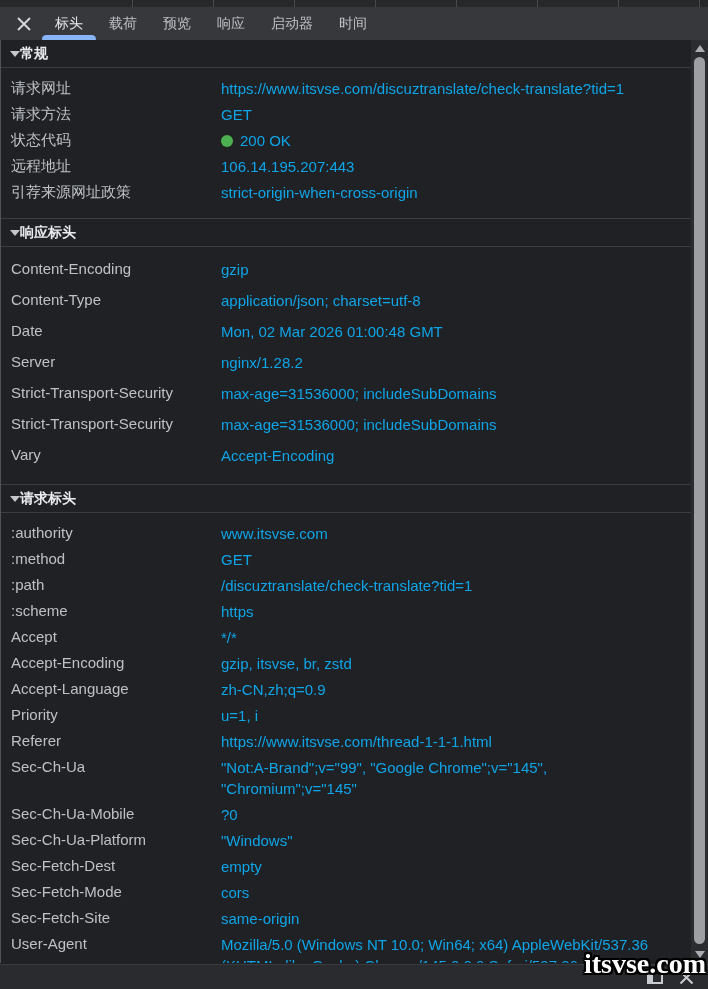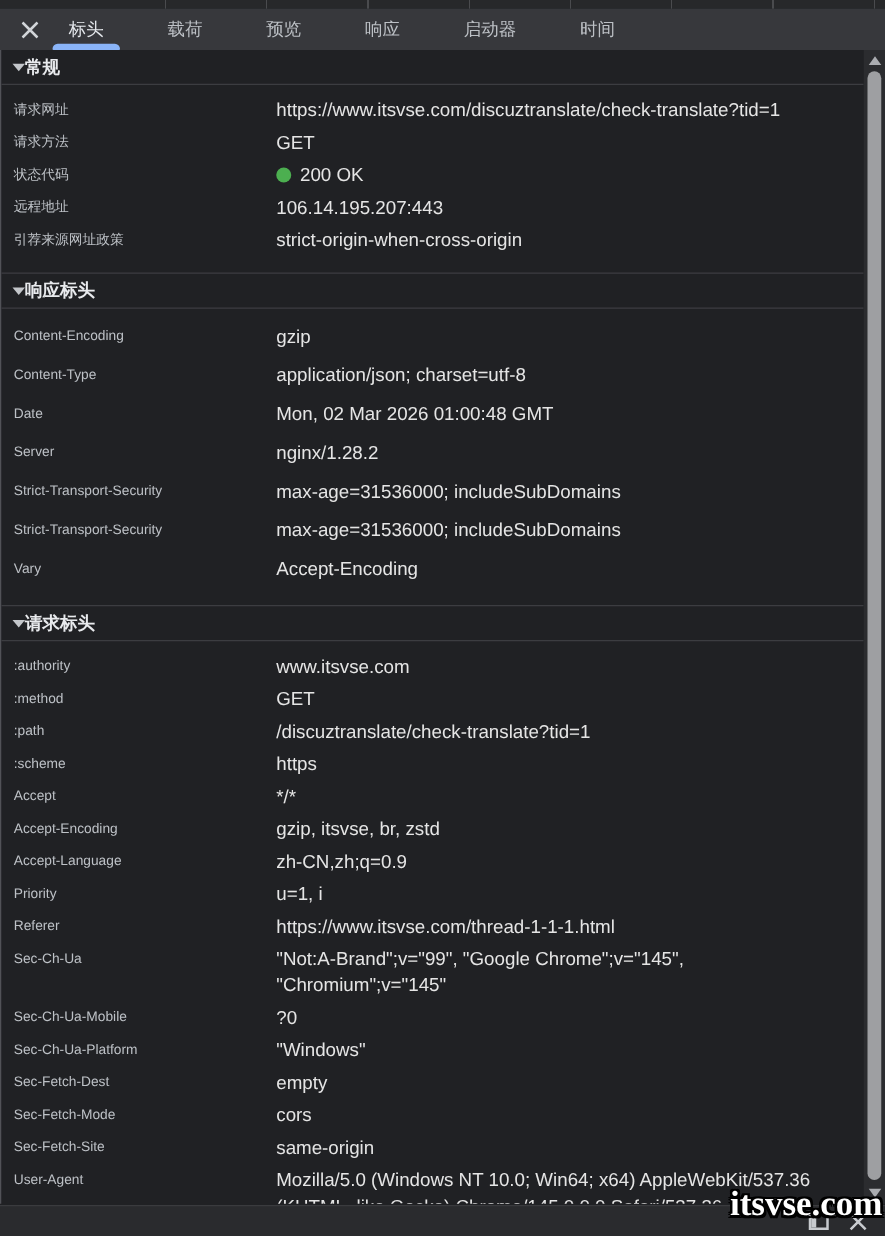--- a/index.html
+++ b/index.html
@@ -44,24 +44,24 @@
   .section + .section .section-header { border-top:1px solid #3c3d41; }
   .tri {
     width:0; height:0; border-left:5px solid transparent;
     border-right:5px solid transparent; border-top:6px solid #c3c6ca;
   }
   .rows { padding:7px 0 13px 0; }
   .kv-row { display:flex; padding:2.5px 0; }
   .section[data-section-id="response-headers"] .kv-row { padding:5px 0; }
   .kv-label {
     flex:0 0 220px; box-sizing:border-box; padding-left:10px;
-    color:#bdc1c6; font-size:11px; line-height:20px;
+    color:#bdc1c6; font-size:15px; line-height:20px;
   }
   .kv-value {
-    flex:0 0 430px; color:#e5e5e5; font-size:15px; line-height:21px;
+    flex:0 0 430px; color:#0ea5e9; font-size:15px; line-height:21px;
     white-space:normal; word-break:normal; overflow:visible;
   }
   .status-dot {
     display:inline-block; width:12px; height:12px; border-radius:50%;
     margin-right:7px; vertical-align:-1px;
   }
   
   .scrollbar { position:absolute; top:40px; right:0; bottom:26px; width:17px; background:#2b2c2f; }
   .scroll-btn { position:absolute; left:0; width:17px; height:15px; display:flex; align-items:center; justify-content:center; cursor:pointer; }
   .scroll-btn.up { top:1px; }
@@ -95,21 +95,21 @@
 <body>
 
 <div class="top-strip"></div>
 
 <div class="tabbar">
   <div class="tab-close">
     <svg width="14" height="14" viewBox="0 0 14 14">
       <path d="M1 1 L13 13 M13 1 L1 13" stroke="#d2d5d9" stroke-width="2" fill="none"></path>
     </svg>
   </div>
-  <div id="tabs" style="display:flex;align-items:flex-end;gap:25px;">
+  <div id="tabs" style="display:flex;align-items:flex-end;">
       <div class="tab selected">标头</div>
       <div class="tab">载荷</div>
       <div class="tab">预览</div>
       <div class="tab">响应</div>
       <div class="tab">启动器</div>
       <div class="tab">时间</div>
     </div>
 </div>
 
 <div class="content" id="sections">

